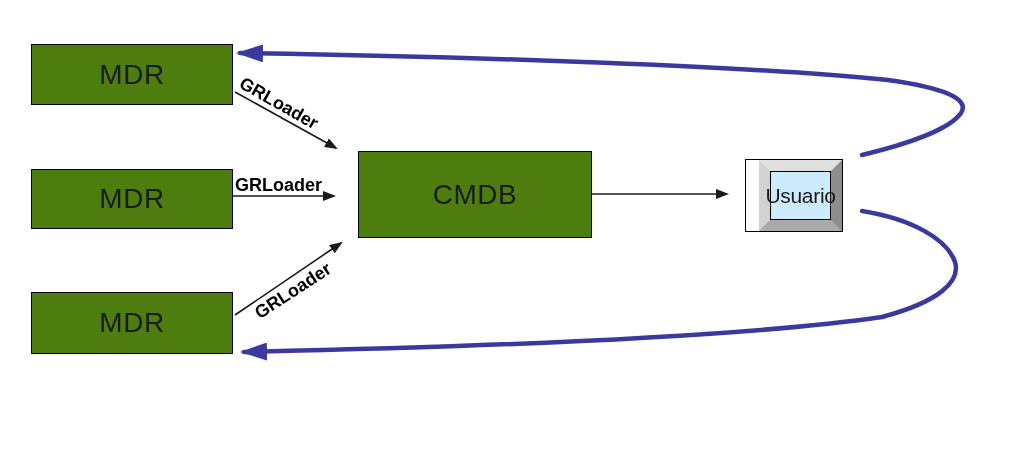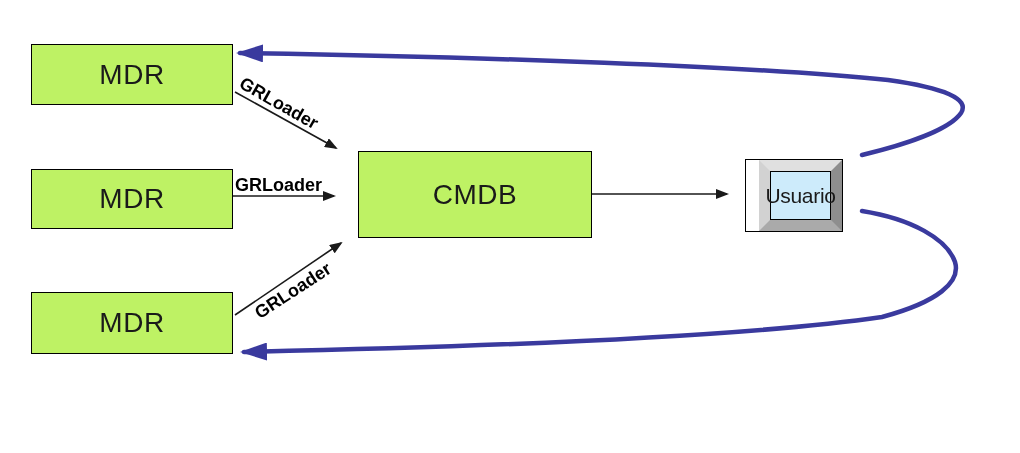--- a/index.html
+++ b/index.html
@@ -16,21 +16,21 @@
     font-family: "Liberation Sans", "DejaVu Sans", sans-serif;
   }
   #wires {
     position: absolute;
     left: 0; top: 0;
     width: 1020px; height: 453px;
   }
   .node {
     position: absolute;
     box-sizing: border-box;
-    background: #bef264;
+    background: #4d7c0f;
     border: 1.6px solid #000000;
     display: flex;
     align-items: center;
     justify-content: center;
     color: #1a1a1a;
   }
   .node-label {
     font-size: 28px;
     letter-spacing: 0.5px;
     color: #1a1a1a;

